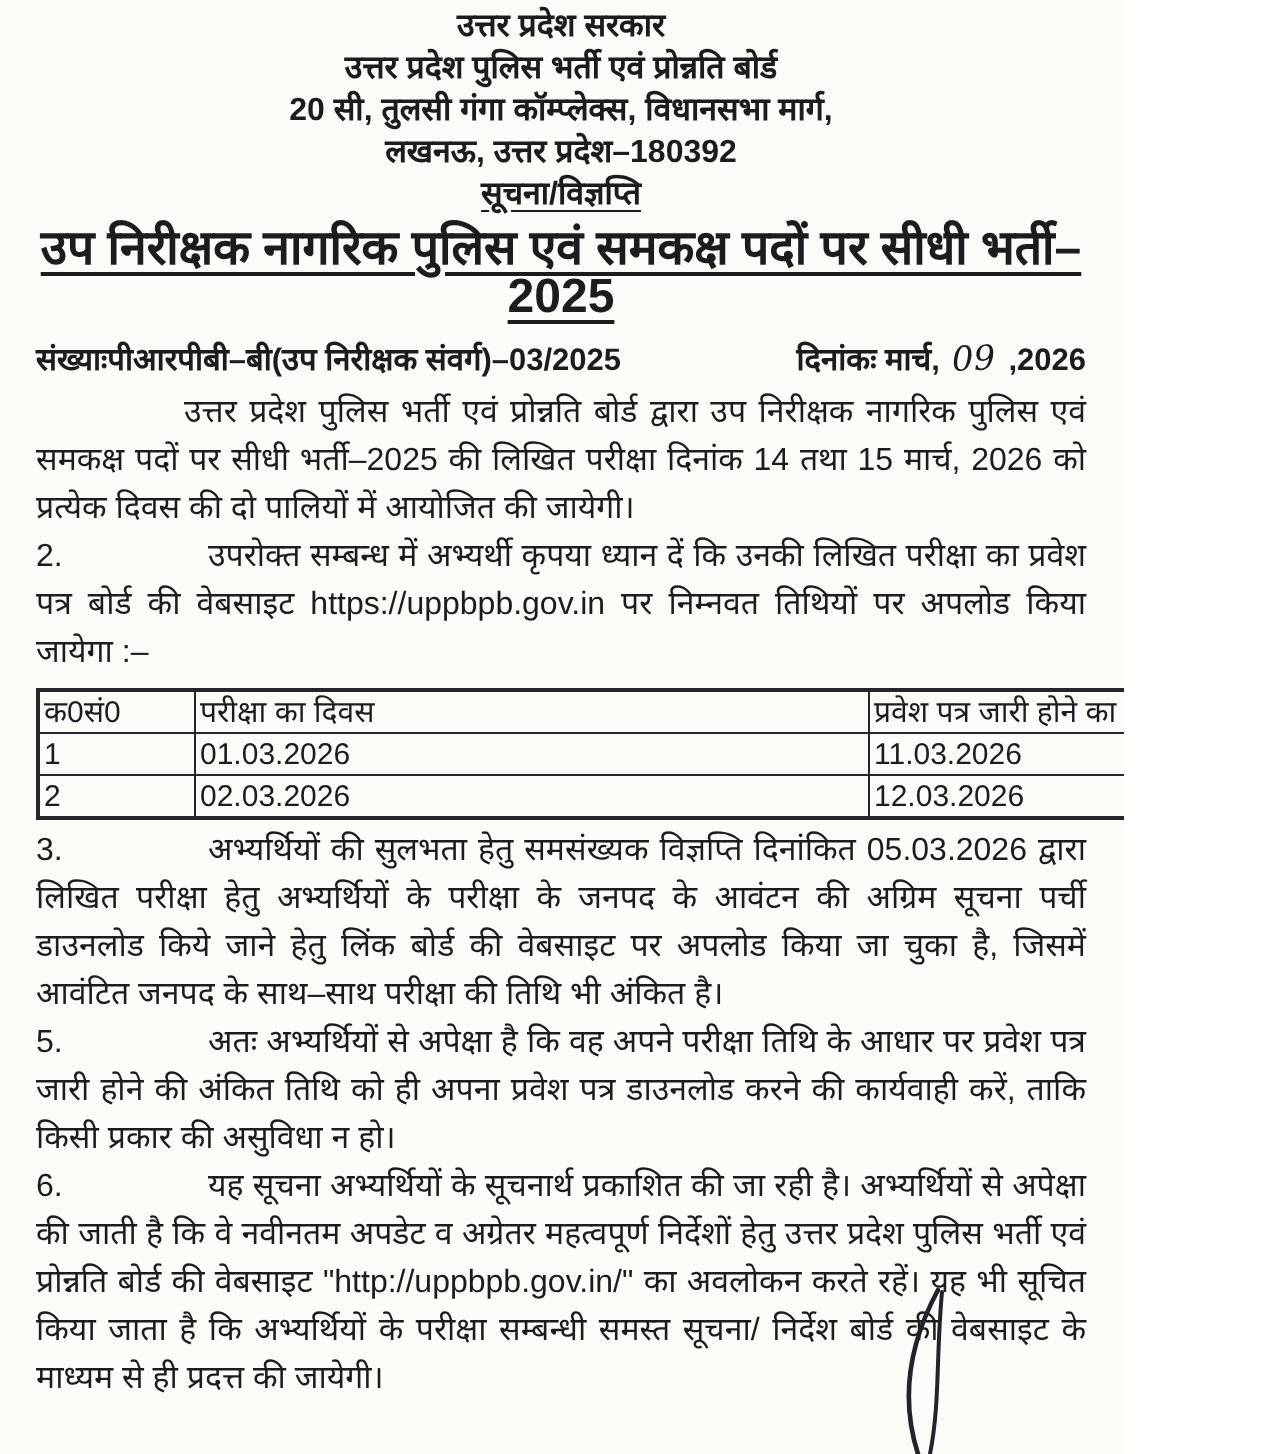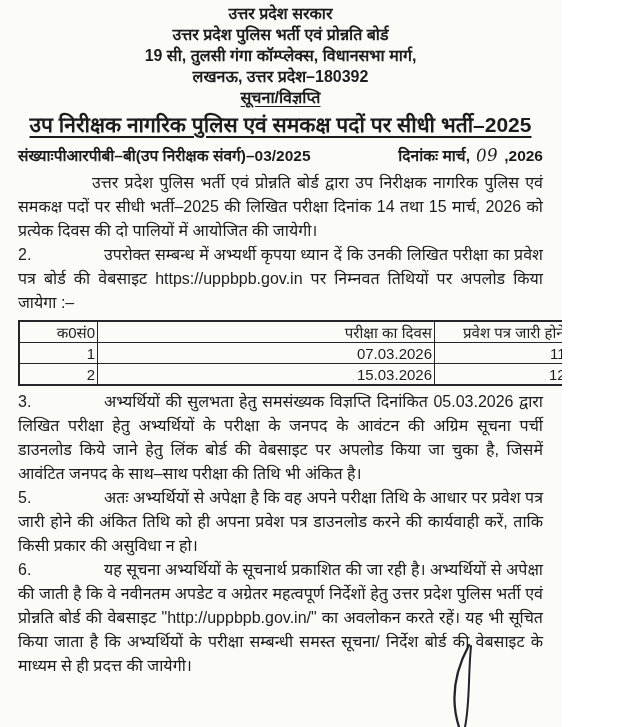--- a/index.html
+++ b/index.html
@@ -12,21 +12,21 @@
     padding:3px 19px 0 18px;
     overflow:hidden;
     font-family:"Liberation Sans", sans-serif;
   }
   
   .letterhead{text-align:center;font-weight:bold;font-size:16px;line-height:21px;}
   .letterhead .line{white-space:nowrap;}
   .notice-label span{text-decoration:underline;text-underline-offset:3px;}
   
   .doc-title{
-    text-align:center;font-weight:bold;font-size:21px;line-height:24px;margin:5px 0 0 0;
+    text-align:center;font-weight:bold;font-size:24px;line-height:24px;margin:5px 0 0 0;
   }
   .doc-title span{text-decoration:underline;text-underline-offset:4px;}
   
   .ref-row{
     display:flex;justify-content:space-between;align-items:baseline;
     font-size:15.5px;font-weight:bold;margin-top:7px;white-space:nowrap;
   }
   .handwritten{
     display:inline-block;
     font-family:"DejaVu Serif", serif;
@@ -37,21 +37,21 @@
   }
   
   .body-text{margin-top:5px;font-size:16px;line-height:24px;text-align:justify;}
   .para{margin:0;}
   .para-num{display:inline-block;width:86px;}
   .para.intro .para-num{width:74px;}
   
   .schedule{
     border-collapse:collapse;table-layout:fixed;
     width:598px;margin:5px 0 4px 0;
-    font-size:15px;text-align:right;
+    font-size:15px;text-align:left;
     border:2px solid #26262a;
   }
   .schedule td{
     border:1.5px solid #26262a;
     padding:0 2px;height:20px;line-height:19px;
     overflow:hidden;white-space:nowrap;
   }
   .schedule .col-sn{width:73px;}
   .schedule .col-day{width:332px;}
   .schedule .col-date{width:187px;}
@@ -59,21 +59,21 @@
   .pen-mark{position:absolute;left:438px;top:636px;pointer-events:none;}
 </style>
 </head>
 <body>
 
 <div class="page">
 
   <div class="letterhead">
     <div class="line">उत्तर प्रदेश सरकार</div>
     <div class="line">उत्तर प्रदेश पुलिस भर्ती एवं प्रोन्नति बोर्ड</div>
-    <div class="line">19 सी, तुलसी गंगा कॉम्प्लेक्स, विधानसभा मार्ग,</div>
+    <div class="line">20 सी, तुलसी गंगा कॉम्प्लेक्स, विधानसभा मार्ग,</div>
     <div class="line">लखनऊ, उत्तर प्रदेश–180392</div>
     <div class="line notice-label"><span>सूचना/विज्ञप्ति</span></div>
   </div>
 
   <div class="doc-title"><span>उप निरीक्षक नागरिक पुलिस एवं समकक्ष पदों पर सीधी भर्ती–2025</span></div>
 
   <div class="ref-row">
     <span>संख्याःपीआरपीबी–बी(उप निरीक्षक संवर्ग)–03/2025</span>
     <span>
       <span>दिनांकः मार्च,</span>
@@ -90,26 +90,26 @@
 
     <table class="schedule">
       <tbody>
         <tr>
           <td class="col-sn">क0सं0</td>
           <td class="col-day">परीक्षा का दिवस</td>
           <td class="col-date">प्रवेश पत्र जारी होने का दिनांक</td>
         </tr>
         <tr>
           <td>1</td>
-          <td>07.03.2026</td>
+          <td>01.03.2026</td>
           <td>11.03.2026</td>
         </tr>
         <tr>
           <td>2</td>
-          <td>15.03.2026</td>
+          <td>02.03.2026</td>
           <td>12.03.2026</td>
         </tr>
       </tbody>
     </table>
 
     <p class="para"><span class="para-num">3.</span><span>अभ्यर्थियों की सुलभता हेतु समसंख्यक विज्ञप्ति दिनांकित 05.03.2026 द्वारा लिखित परीक्षा हेतु अभ्यर्थियों के परीक्षा के जनपद के आवंटन की अग्रिम सूचना पर्ची डाउनलोड किये जाने हेतु लिंक बोर्ड की वेबसाइट पर अपलोड किया जा चुका है, जिसमें आवंटित जनपद के साथ–साथ परीक्षा की तिथि भी अंकित है।</span></p>
 
 
     <p class="para"><span class="para-num">5.</span><span>अतः अभ्यर्थियों से अपेक्षा है कि वह अपने परीक्षा तिथि के आधार पर प्रवेश पत्र जारी होने की अंकित तिथि को ही अपना प्रवेश पत्र डाउनलोड करने की कार्यवाही करें, ताकि किसी प्रकार की असुविधा न हो।</span></p>
 

